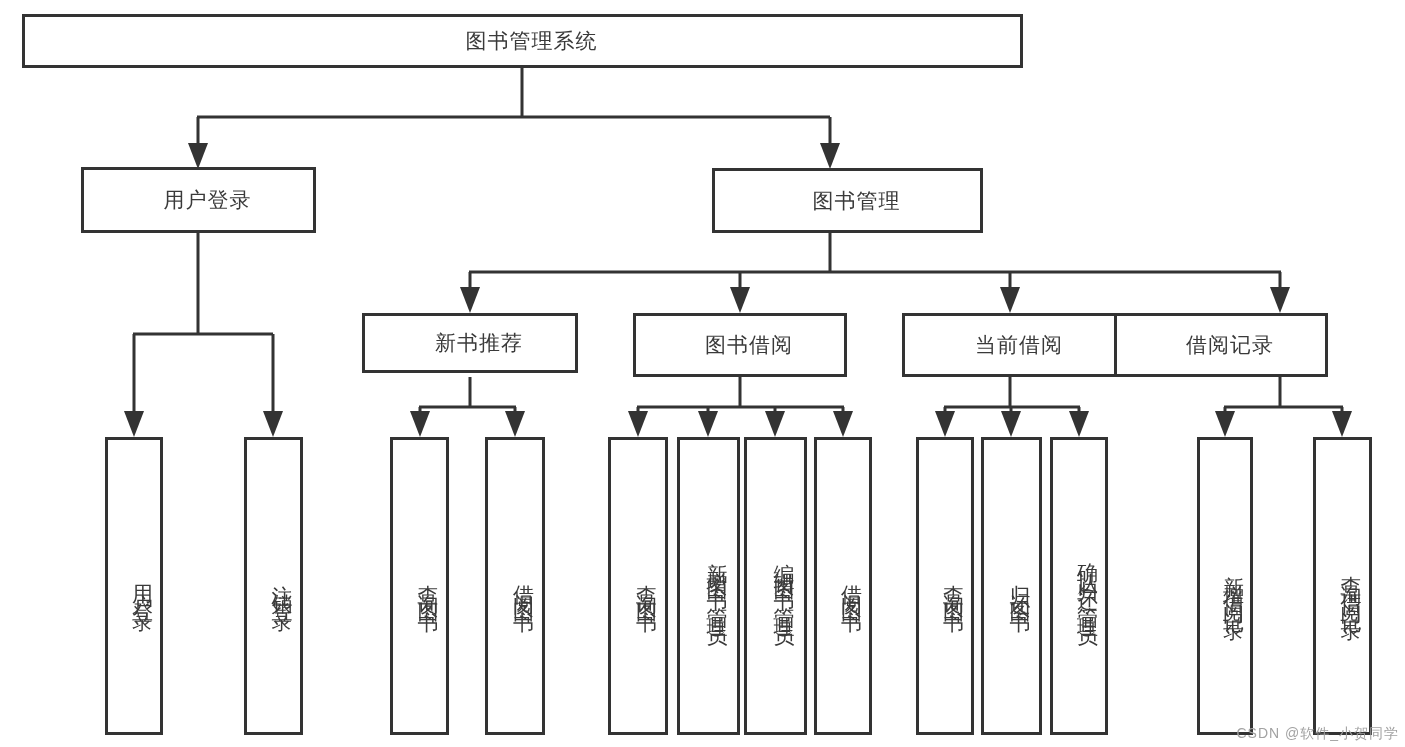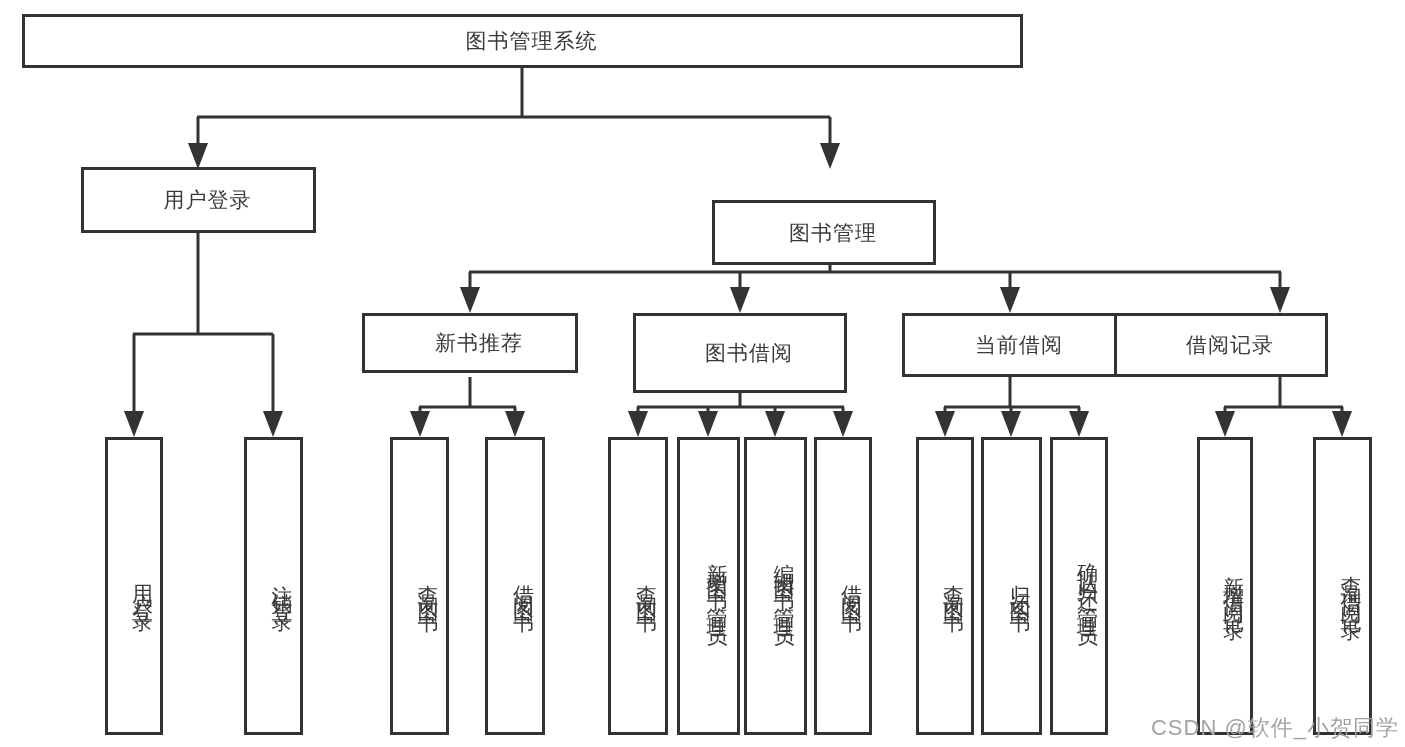--- a/index.html
+++ b/index.html
@@ -43,21 +43,21 @@
     text-orientation: mixed;
     font-size: 21px;
     letter-spacing: 9px;
     line-height: 1;
     white-space: nowrap;
   }
   .watermark {
     position: absolute;
     right: 6px;
     bottom: 4px;
-    font-size: 22px;
+    font-size: 14px;
     color: #a2a2a2;
     letter-spacing: 1px;
     white-space: nowrap;
   }
 </style>
 </head>
 <body>
 
 <div class="canvas">
 
@@ -104,28 +104,28 @@
     </g>
   </svg>
 
   <div class="node h" style="left:22px; top:14px; width:1001px; height:54px;">
     <span>图书管理系统</span>
   </div>
 
   <div class="node h" style="left:81px; top:167px; width:235px; height:66px;">
     <span>用户登录</span>
   </div>
-  <div class="node h" style="left:712px; top:168px; width:224px; height:65px;margin-top:32px;">
+  <div class="node h" style="left:712px; top:168px; width:271px; height:65px;">
     <span>图书管理</span>
   </div>
 
   <div class="node h" style="left:362px; top:313px; width:216px; height:60px;">
     <span>新书推荐</span>
   </div>
-  <div class="node h" style="left:633px; top:313px; width:214px; height:80px;">
+  <div class="node h" style="left:633px; top:313px; width:214px; height:64px;">
     <span>图书借阅</span>
   </div>
   <div class="node h" style="left:902px; top:313px; width:216px; height:64px;">
     <span>当前借阅</span>
   </div>
   <div class="node h" style="left:1114px; top:313px; width:214px; height:64px;">
     <span>借阅记录</span>
   </div>
 
   <div class="node v" style="left:105px; top:437px; width:58px; height:298px;">

